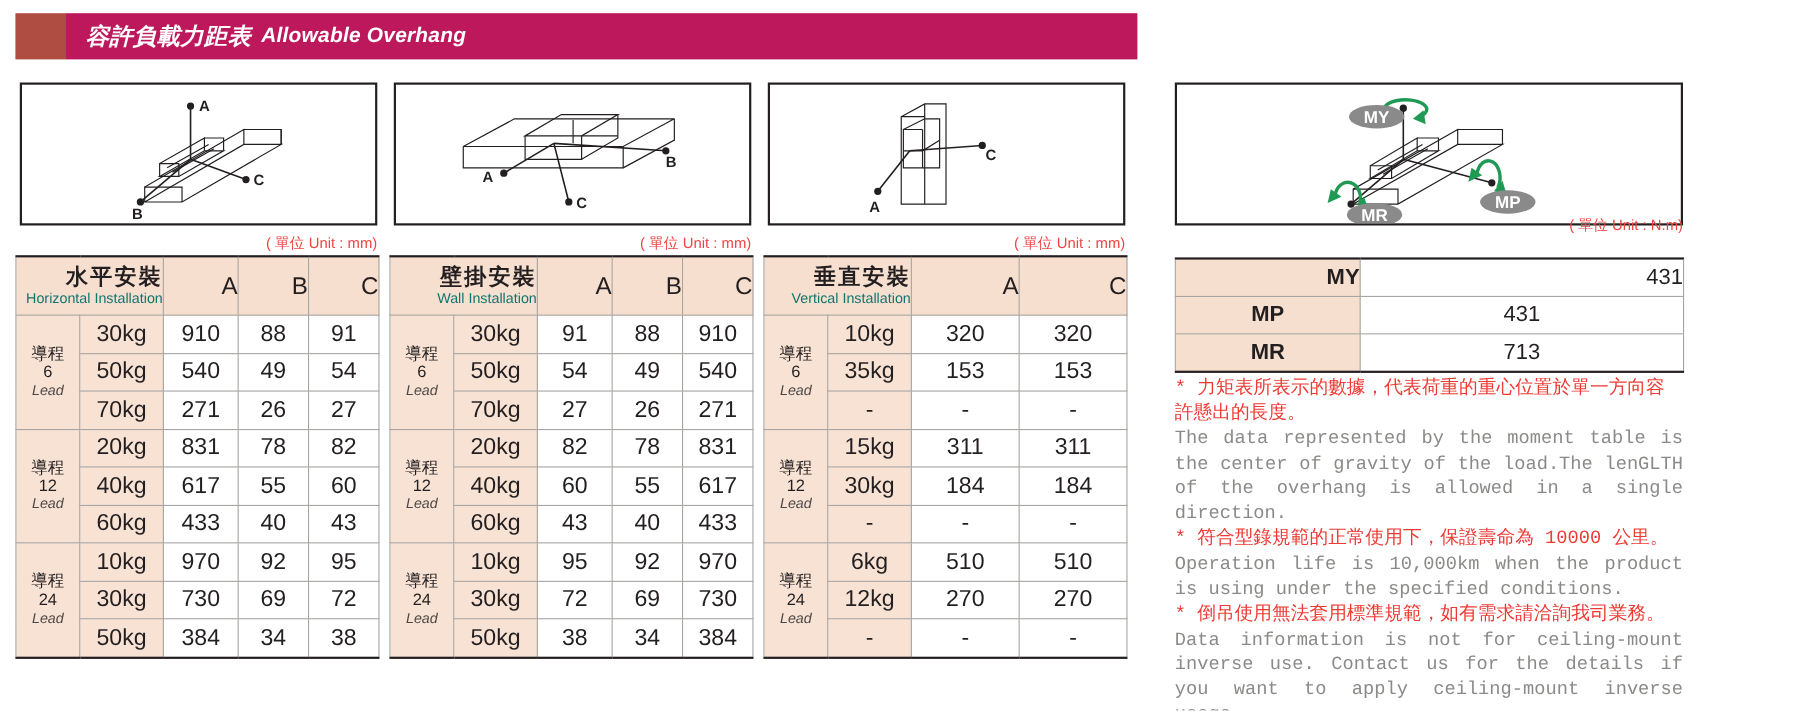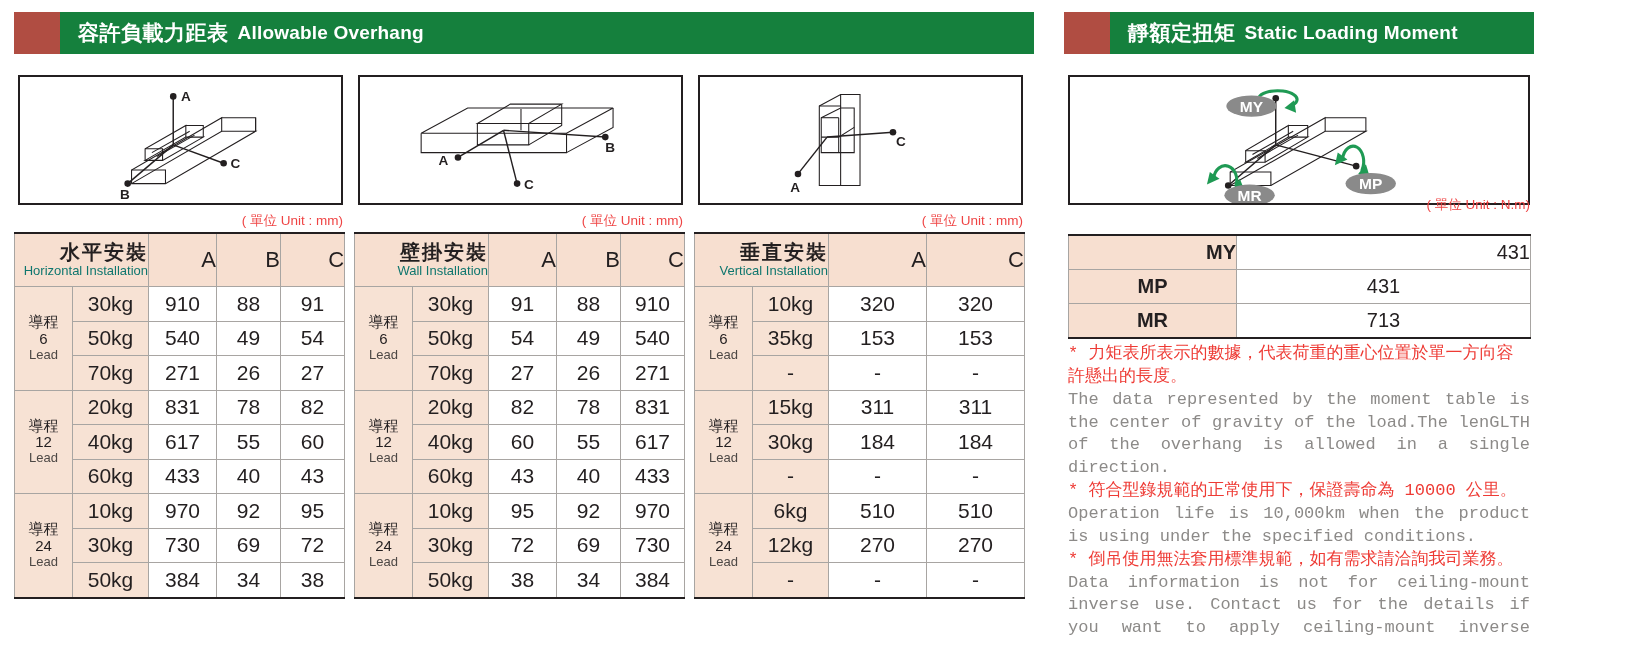--- a/index.html
+++ b/index.html
@@ -20,26 +20,27 @@
   
   .section-head {
     position: absolute;
     display: flex;
     align-items: stretch;
     height: 42px;
   }
   .head-accent { width: 46px; background: #b04d42; flex: none; }
   .head-bar {
     flex: 1;
-    background: #15803d;
+    background: #be185d;
     display: flex;
     align-items: center;
     padding-left: 18px;
     color: #ffffff;
     white-space: nowrap;
+    font-style: italic;
   }
   .head-cn {
     font-size: 21px;
     font-weight: bold;
     letter-spacing: .5px;
   }
   .head-en {
     font-size: 19px;
     font-weight: bold;
     margin-left: 9px;
@@ -105,21 +106,21 @@
     height: 52px;
   }
   .lead-cell {
     background: #f7e2d4;
     font-size: 13px;
     line-height: 1.12;
     width: 58px;
   }
   .lead-cell .l-cn { display: block; font-size: 15px; }
   .lead-cell .l-num { display: block; font-size: 15px; }
-  .lead-cell .l-en { display: block; font-size: 13px; color: #4d4845; }
+  .lead-cell .l-en { display: block; font-size: 13px; color: #4d4845; font-style: italic; }
   .load-cell {
     background: #f7e2d4;
     font-size: 21px;
     height: 33.5px;
   }
   .val-cell {
     background: #ffffff;
     font-size: 21px;
     height: 33.5px;
   }
@@ -155,27 +156,20 @@
 <div class="page">
 
   <div class="section-head" style="left:14px; top:12px; width:1020px;">
     <div class="head-accent"></div>
     <div class="head-bar">
       <span class="head-cn">容許負載力距表</span>
       <span class="head-en">Allowable Overhang</span>
     </div>
   </div>
 
-  <div class="section-head" style="left:1064px; top:12px; width:470px;">
-    <div class="head-accent"></div>
-    <div class="head-bar">
-      <span class="head-cn">靜額定扭矩</span>
-      <span class="head-en">Static Loading Moment</span>
-    </div>
-  </div>
 
   <div class="diagram-box" style="left:18px; top:75px; width:325px; height:130px;">
     <svg viewBox="0 0 325 130" xmlns="http://www.w3.org/2000/svg">
       <g fill="none" stroke="#231f20" stroke-width="1.1">
 
         <path d="M112 110 L205 56 L240 56 L147 110 Z"></path>
         <path d="M112 110 L112 96 L205 42 L205 56"></path>
         <path d="M205 42 L240 42 L240 56"></path>
         <path d="M147 110 L147 96 L112 96"></path>
         <path d="M240 42 L240 56"></path>

